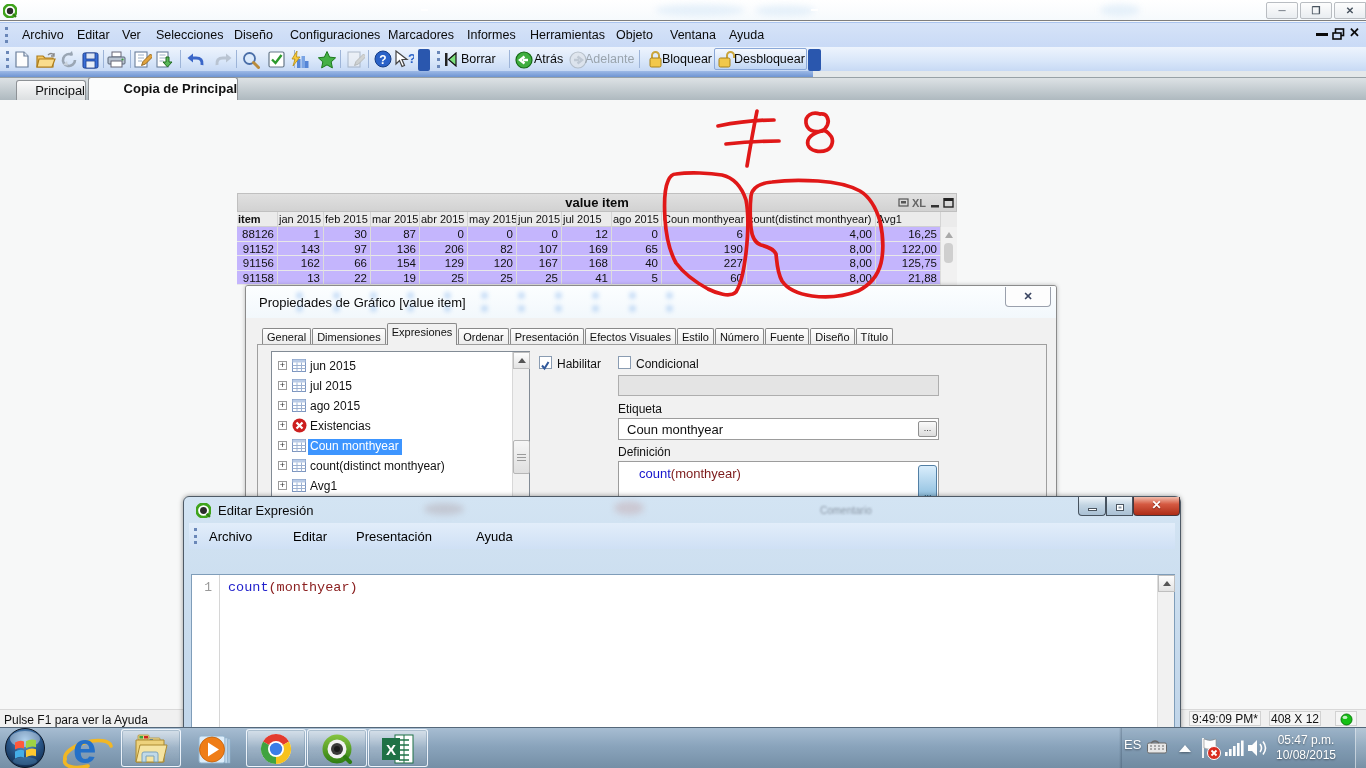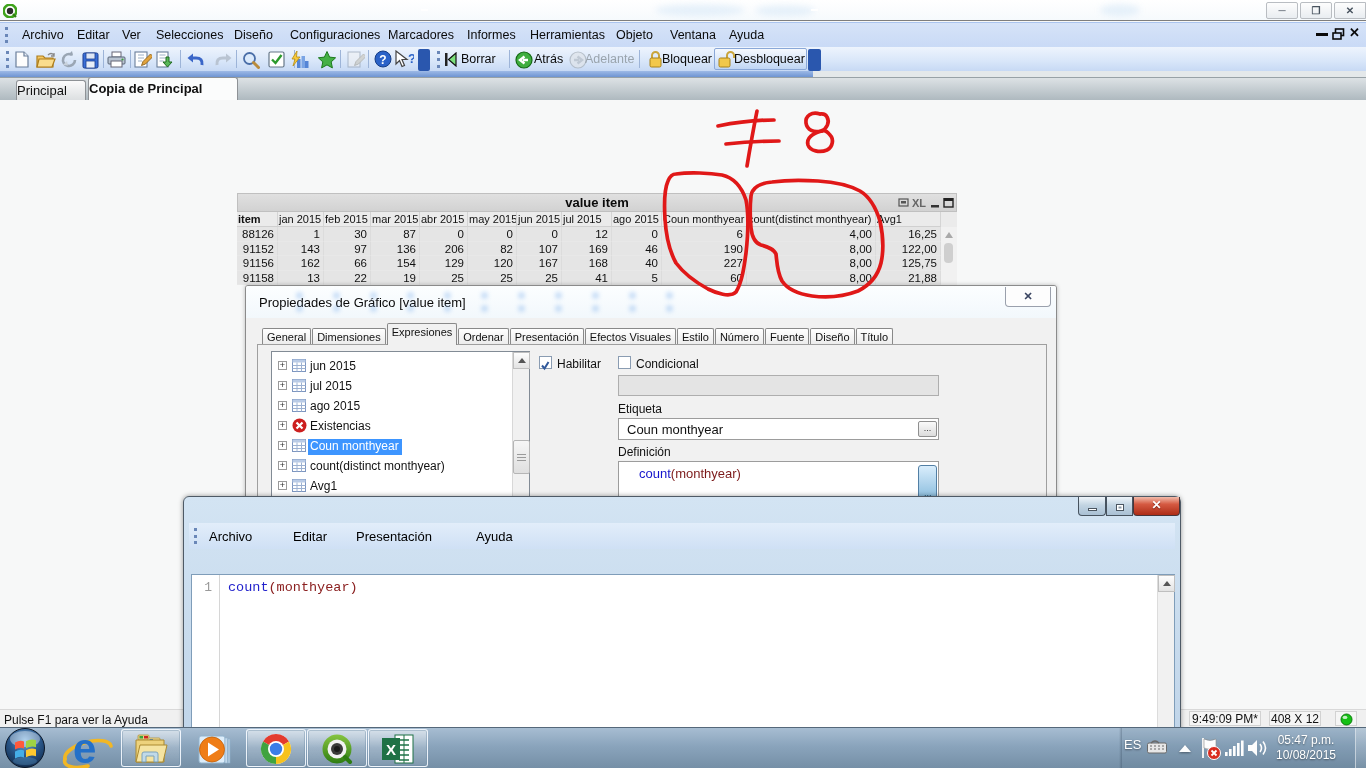--- a/index.html
+++ b/index.html
@@ -13,30 +13,30 @@
 .menuitem{font-size:12.5px;color:#0a0a0a;}
 .grip{width:3px;border-left:3px dotted #6a87b8;}
 #toolband{left:0;top:47px;width:1366px;height:24px;background:linear-gradient(#eef4fd,#d8e6f9 60%,#c7d9f4);}
 #toolband2{left:0;top:71px;width:813px;height:6px;background:linear-gradient(#9db9e6,#6e94d2);}
 #toolband3{left:813px;top:71px;width:553px;height:6px;background:#e4e8ea;}
 .tbtxt{font-size:12.5px;color:#0a0a0a;}
 .tbtxtdis{font-size:12.5px;color:#9aa4ad;}
 .sep{top:3px;width:1px;height:18px;background:#9db4d8;}
 
 #tabstrip{left:0;top:77px;width:1366px;height:23px;background:linear-gradient(#dde2e5,#aeb9bf);border-top:1px solid #98a1a6;}
-.sheettab{bottom:0;border:1px solid #8e9296;border-bottom:none;border-radius:3px 3px 0 0;text-align:left;}
+.sheettab{bottom:0;border:1px solid #8e9296;border-bottom:none;border-radius:3px 3px 0 0;text-align:right;}
 #tab1{left:16px;height:20px;width:70px;background:linear-gradient(#fbfbfb,#dcdfe1);font-size:13px;color:#111;line-height:19px;}
 #tab2{left:88px;height:23px;width:150px;background:#fbfcfc;font-size:13px;font-weight:bold;color:#111;line-height:22px;}
 
 #canvas{left:0;top:100px;width:1366px;height:609px;background:#f7f8f8;}
 
 #qvtable{left:237px;top:193px;width:720px;height:81px;background:#fff;}
 #qvcap{left:0;top:0;width:720px;height:19px;background:linear-gradient(#e0e0e0,#d2d2d2);border:1px solid #c0c0c0;font-size:13px;font-weight:bold;color:#0a0a0a;text-align:center;line-height:18px;}
 .hrow{display:flex;height:15px;background:#ebebeb;font-size:11px;color:#111;}
-.drow{display:flex;height:14.6px;background:#e5e5e5;font-size:11.5px;color:#111;}
+.drow{display:flex;height:14.6px;background:#c4b5fd;font-size:11.5px;color:#111;}
 .c{flex:none;border-right:1px solid #dcdcdc;padding-right:3px;text-align:right;line-height:14px;overflow:hidden;white-space:nowrap;}
 .hrow .c{border-right:1px solid #d4d4d4;border-bottom:1px solid #d0d0d0;text-align:left;padding-left:1px;padding-right:0;}
 .drow .c{border-bottom:1px solid #e8e8e8;}
 
 #props{left:245px;top:285px;width:812px;height:213px;background:#f1f1f1;border:1px solid #8b8b8b;border-radius:3px 3px 0 0;overflow:hidden;box-shadow:0 0 4px rgba(0,0,0,0.25);}
 #props .title{left:0;top:0;width:810px;height:32px;background:linear-gradient(#fcfeff,#f2f8fc);font-size:13px;color:#0a0a0a;}
 .dtab{flex:none;height:17px;margin-top:5px;border:1px solid #898989;border-bottom:none;border-radius:2px 2px 0 0;background:linear-gradient(#ffffff,#ebebeb);font-size:11px;color:#111;padding:2px 4px 0 4px;margin-right:1px;white-space:nowrap;}
 .dtabact{height:22px;margin-top:0;background:#f1f1f1;z-index:3;position:relative;}
 #tree{left:25px;top:65px;width:259px;height:148px;background:#fff;border:1px solid #828b95;}
 .trow{height:20px;position:relative;font-size:12px;color:#111;}
@@ -266,21 +266,21 @@
       </div>
     <div class="drow">
         <div class="c" style="width:41px;">91152</div>
         <div class="c" style="width:46px;">143</div>
         <div class="c" style="width:47px;">97</div>
         <div class="c" style="width:49px;">136</div>
         <div class="c" style="width:48px;">206</div>
         <div class="c" style="width:49px;">82</div>
         <div class="c" style="width:45px;">107</div>
         <div class="c" style="width:50px;">169</div>
-        <div class="c" style="width:50px;">46</div>
+        <div class="c" style="width:50px;">65</div>
         <div class="c" style="width:85px;">190</div>
         <div class="c" style="width:129px;">8,00</div>
         <div class="c" style="width:65px;">122,00</div>
       </div>
     <div class="drow">
         <div class="c" style="width:41px;">91156</div>
         <div class="c" style="width:46px;">162</div>
         <div class="c" style="width:47px;">66</div>
         <div class="c" style="width:49px;">154</div>
         <div class="c" style="width:48px;">129</div>
@@ -434,20 +434,32 @@
   <div class="abs stbox" style="left:1189px;width:72px;">9:49:09 PM*</div>
   <div class="abs stbox" style="left:1269px;width:52px;">408 X 12</div>
   <div class="abs stbox" style="left:1335px;width:22px;">
     <svg width="13" height="13" viewBox="0 0 13 13" style="margin-top:1px;">
         <circle cx="6.5" cy="6.5" r="5.5" fill="#14c114" stroke="#0a7a0a" stroke-width="1"></circle>
         <ellipse cx="5" cy="4.4" rx="2.4" ry="1.7" fill="rgba(255,255,255,0.75)"></ellipse>
       </svg>
   </div>
 </div>
 <div class="abs" id="editor">
+  <div class="abs title">
+    <svg class="abs" style="left:12px;top:6px" width="15" height="15" viewBox="0 0 14 14">
+        <circle cx="7" cy="7" r="6.3" fill="#fff" stroke="#3fa31c" stroke-width="2.6"></circle>
+        <circle cx="7" cy="7" r="3.2" fill="#2b2b2b"></circle>
+        <path d="M10 10 L13 13" stroke="#2f7d12" stroke-width="2.2"></path>
+      </svg>
+    <div class="abs" style="left:34px;top:6px;">Editar Expresión</div>
+    <div class="abs smudge" style="left:240px;top:6px;width:40px;height:12px;background:rgba(150,120,120,0.25);"></div>
+    <div class="abs smudge" style="left:430px;top:4px;width:30px;height:14px;background:rgba(190,140,140,0.3);"></div>
+    <div class="abs" style="left:636px;top:8px;font-size:10px;color:#8a96a4;filter:blur(1px);">Comentario</div>
+    <div class="abs smudge" style="left:900px;top:6px;width:50px;height:10px;background:rgba(160,170,185,0.3);"></div>
+  </div>
   <div class="abs" style="left:894px;top:0;width:28px;height:19px;background:linear-gradient(#eff5fa,#c2d4e2 45%,#a9c0d4);border:1px solid #47535f;border-top:none;border-radius:0 0 4px 4px;text-align:center;">
     <div style="display:inline-block;width:9px;height:3px;background:#fff;border:1px solid #4a5560;margin-top:7px;"></div>
   </div>
   <div class="abs" style="left:922px;top:0;width:27px;height:19px;background:linear-gradient(#eff5fa,#c2d4e2 45%,#a9c0d4);border:1px solid #47535f;border-top:none;text-align:center;">
     <div style="display:inline-block;width:8px;height:7px;background:#fdfdfd;border:1px solid #4a5560;box-shadow:inset 0 0 0 1.5px #fff,inset 0 0 0 2.5px #8a98a6;margin-top:4px;"></div>
   </div>
   <div class="abs" style="left:949px;top:0;width:47px;height:19px;background:linear-gradient(#f2bcab,#d55a42 40%,#ad2c16);border:1px solid #47353a;border-top:none;border-radius:0 0 4px 4px;text-align:center;color:#fff;font-size:12px;font-weight:bold;line-height:17px;text-shadow:0 1px 1px #7a2012;">✕</div>
   <div class="abs" id="emenubar">
     <div class="abs grip" style="left:5px;top:5px;height:16px;"></div>
     <span class="abs" style="left:20px;top:6px;font-size:13px;">Archivo</span>

